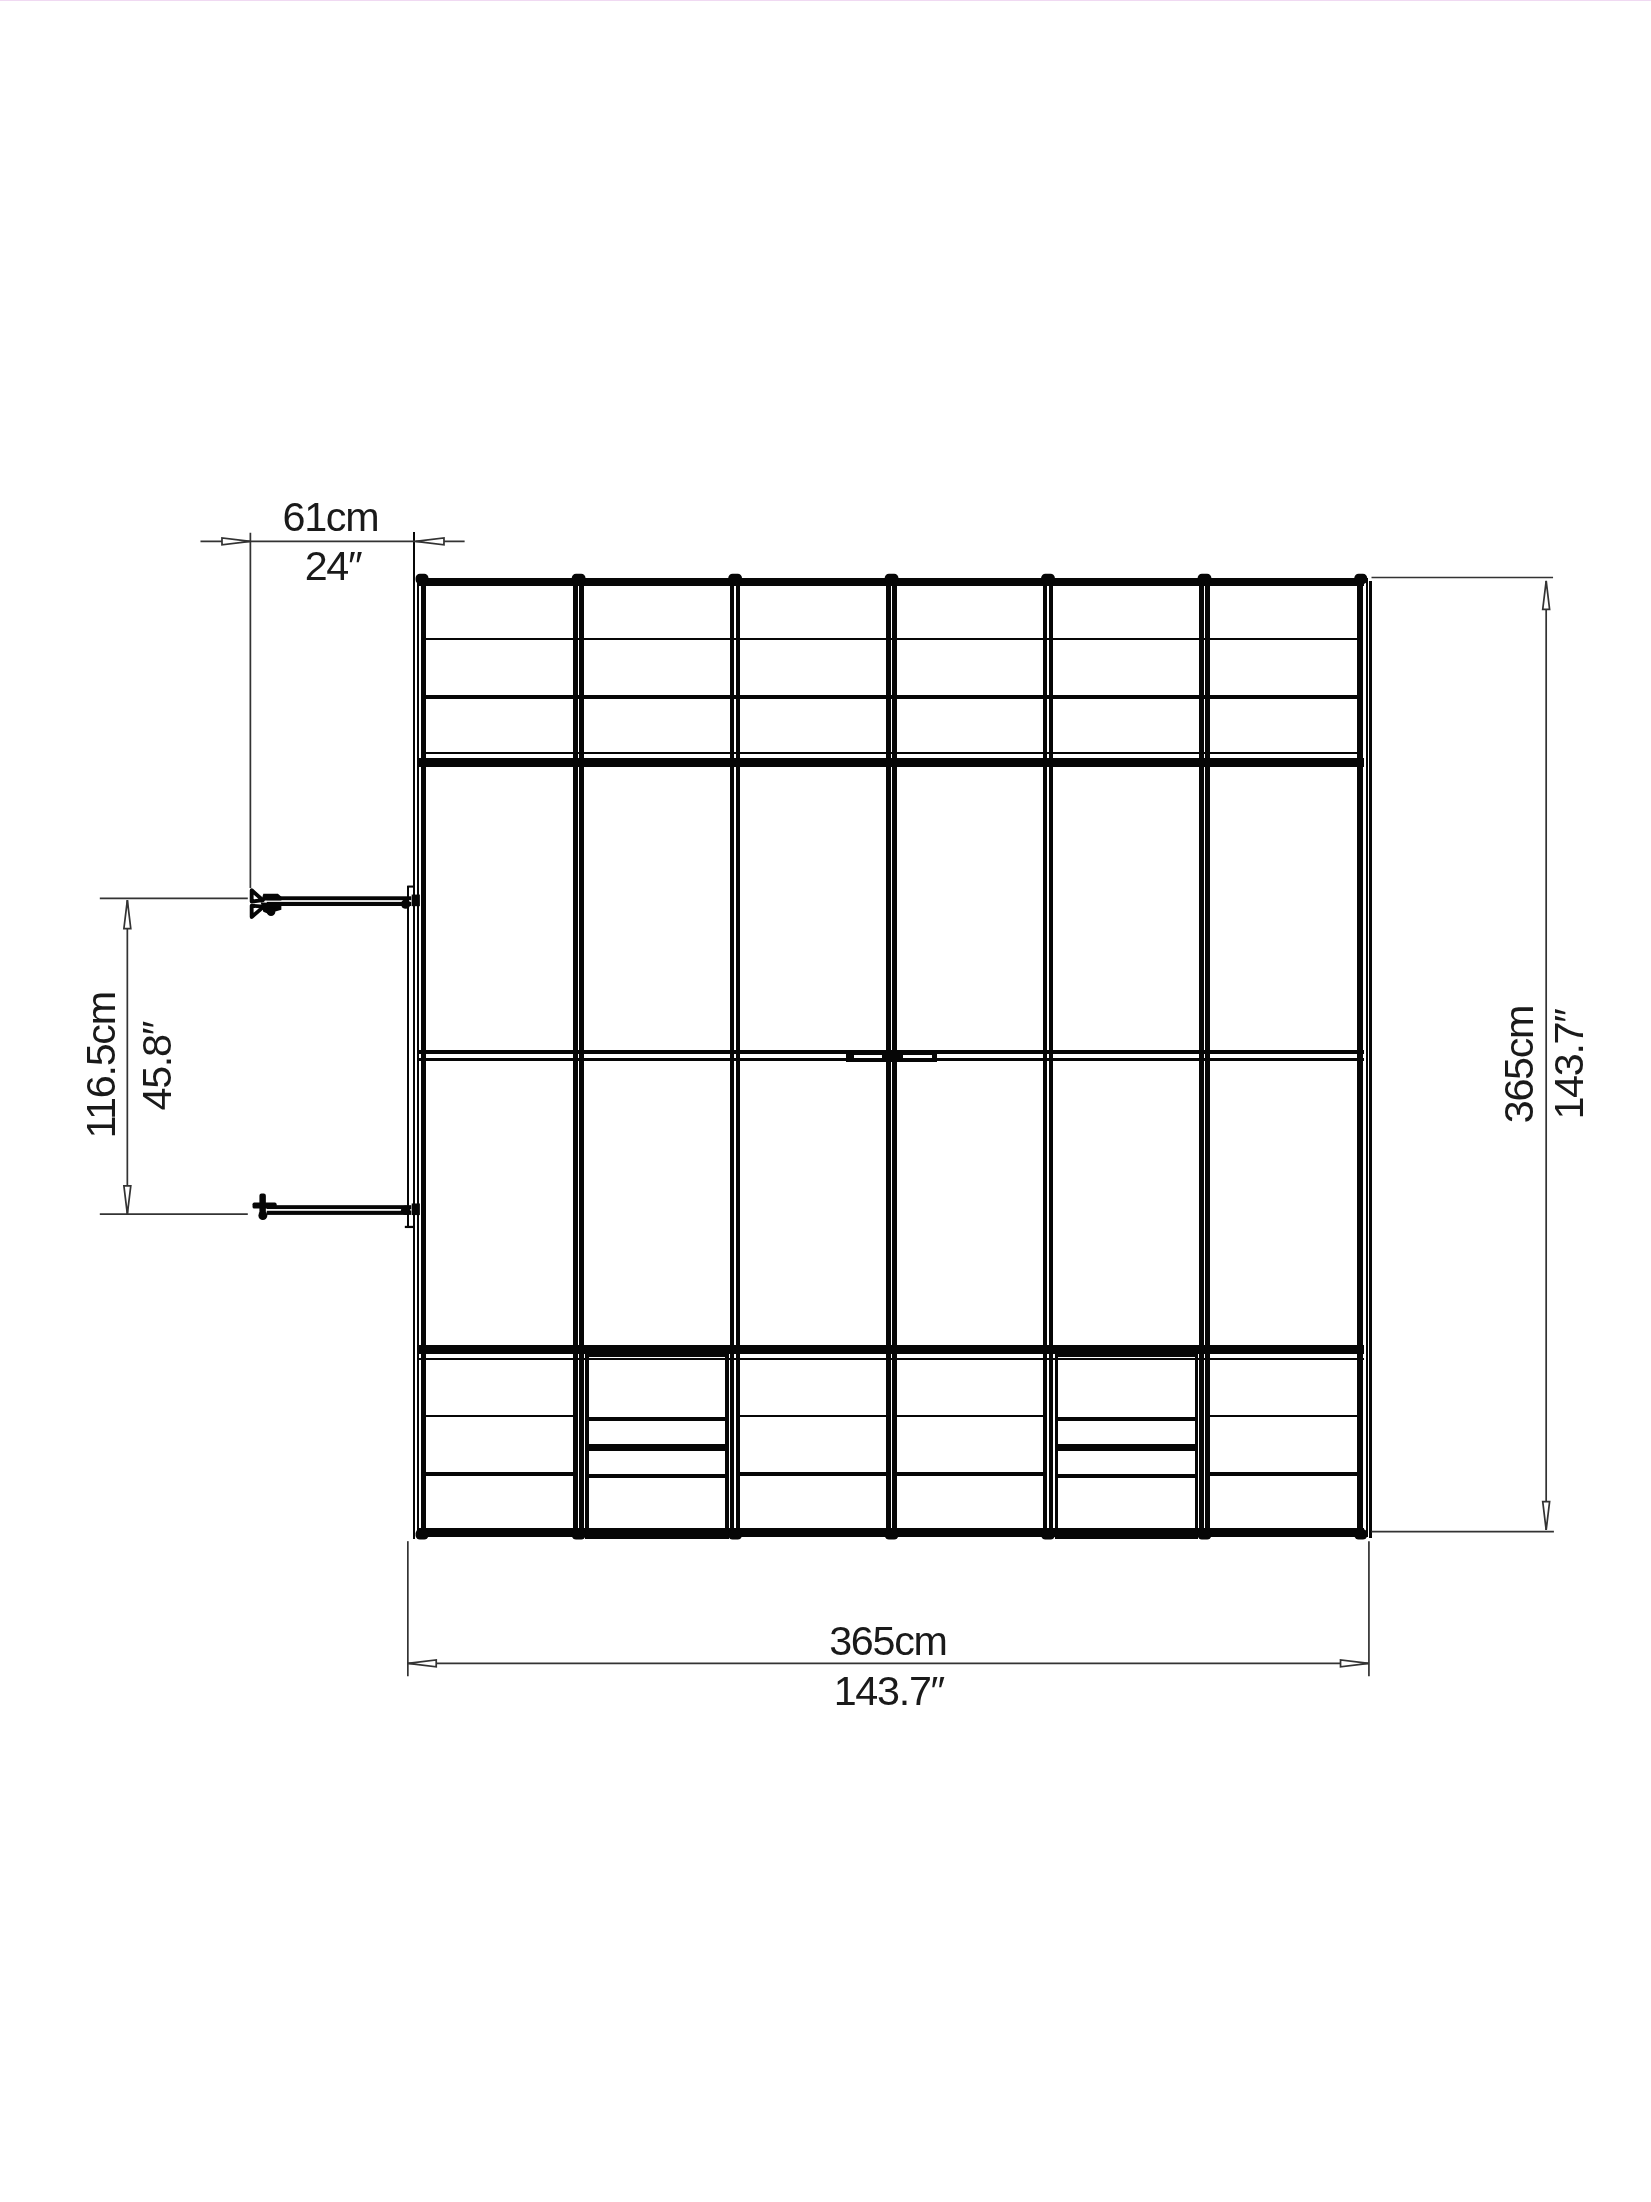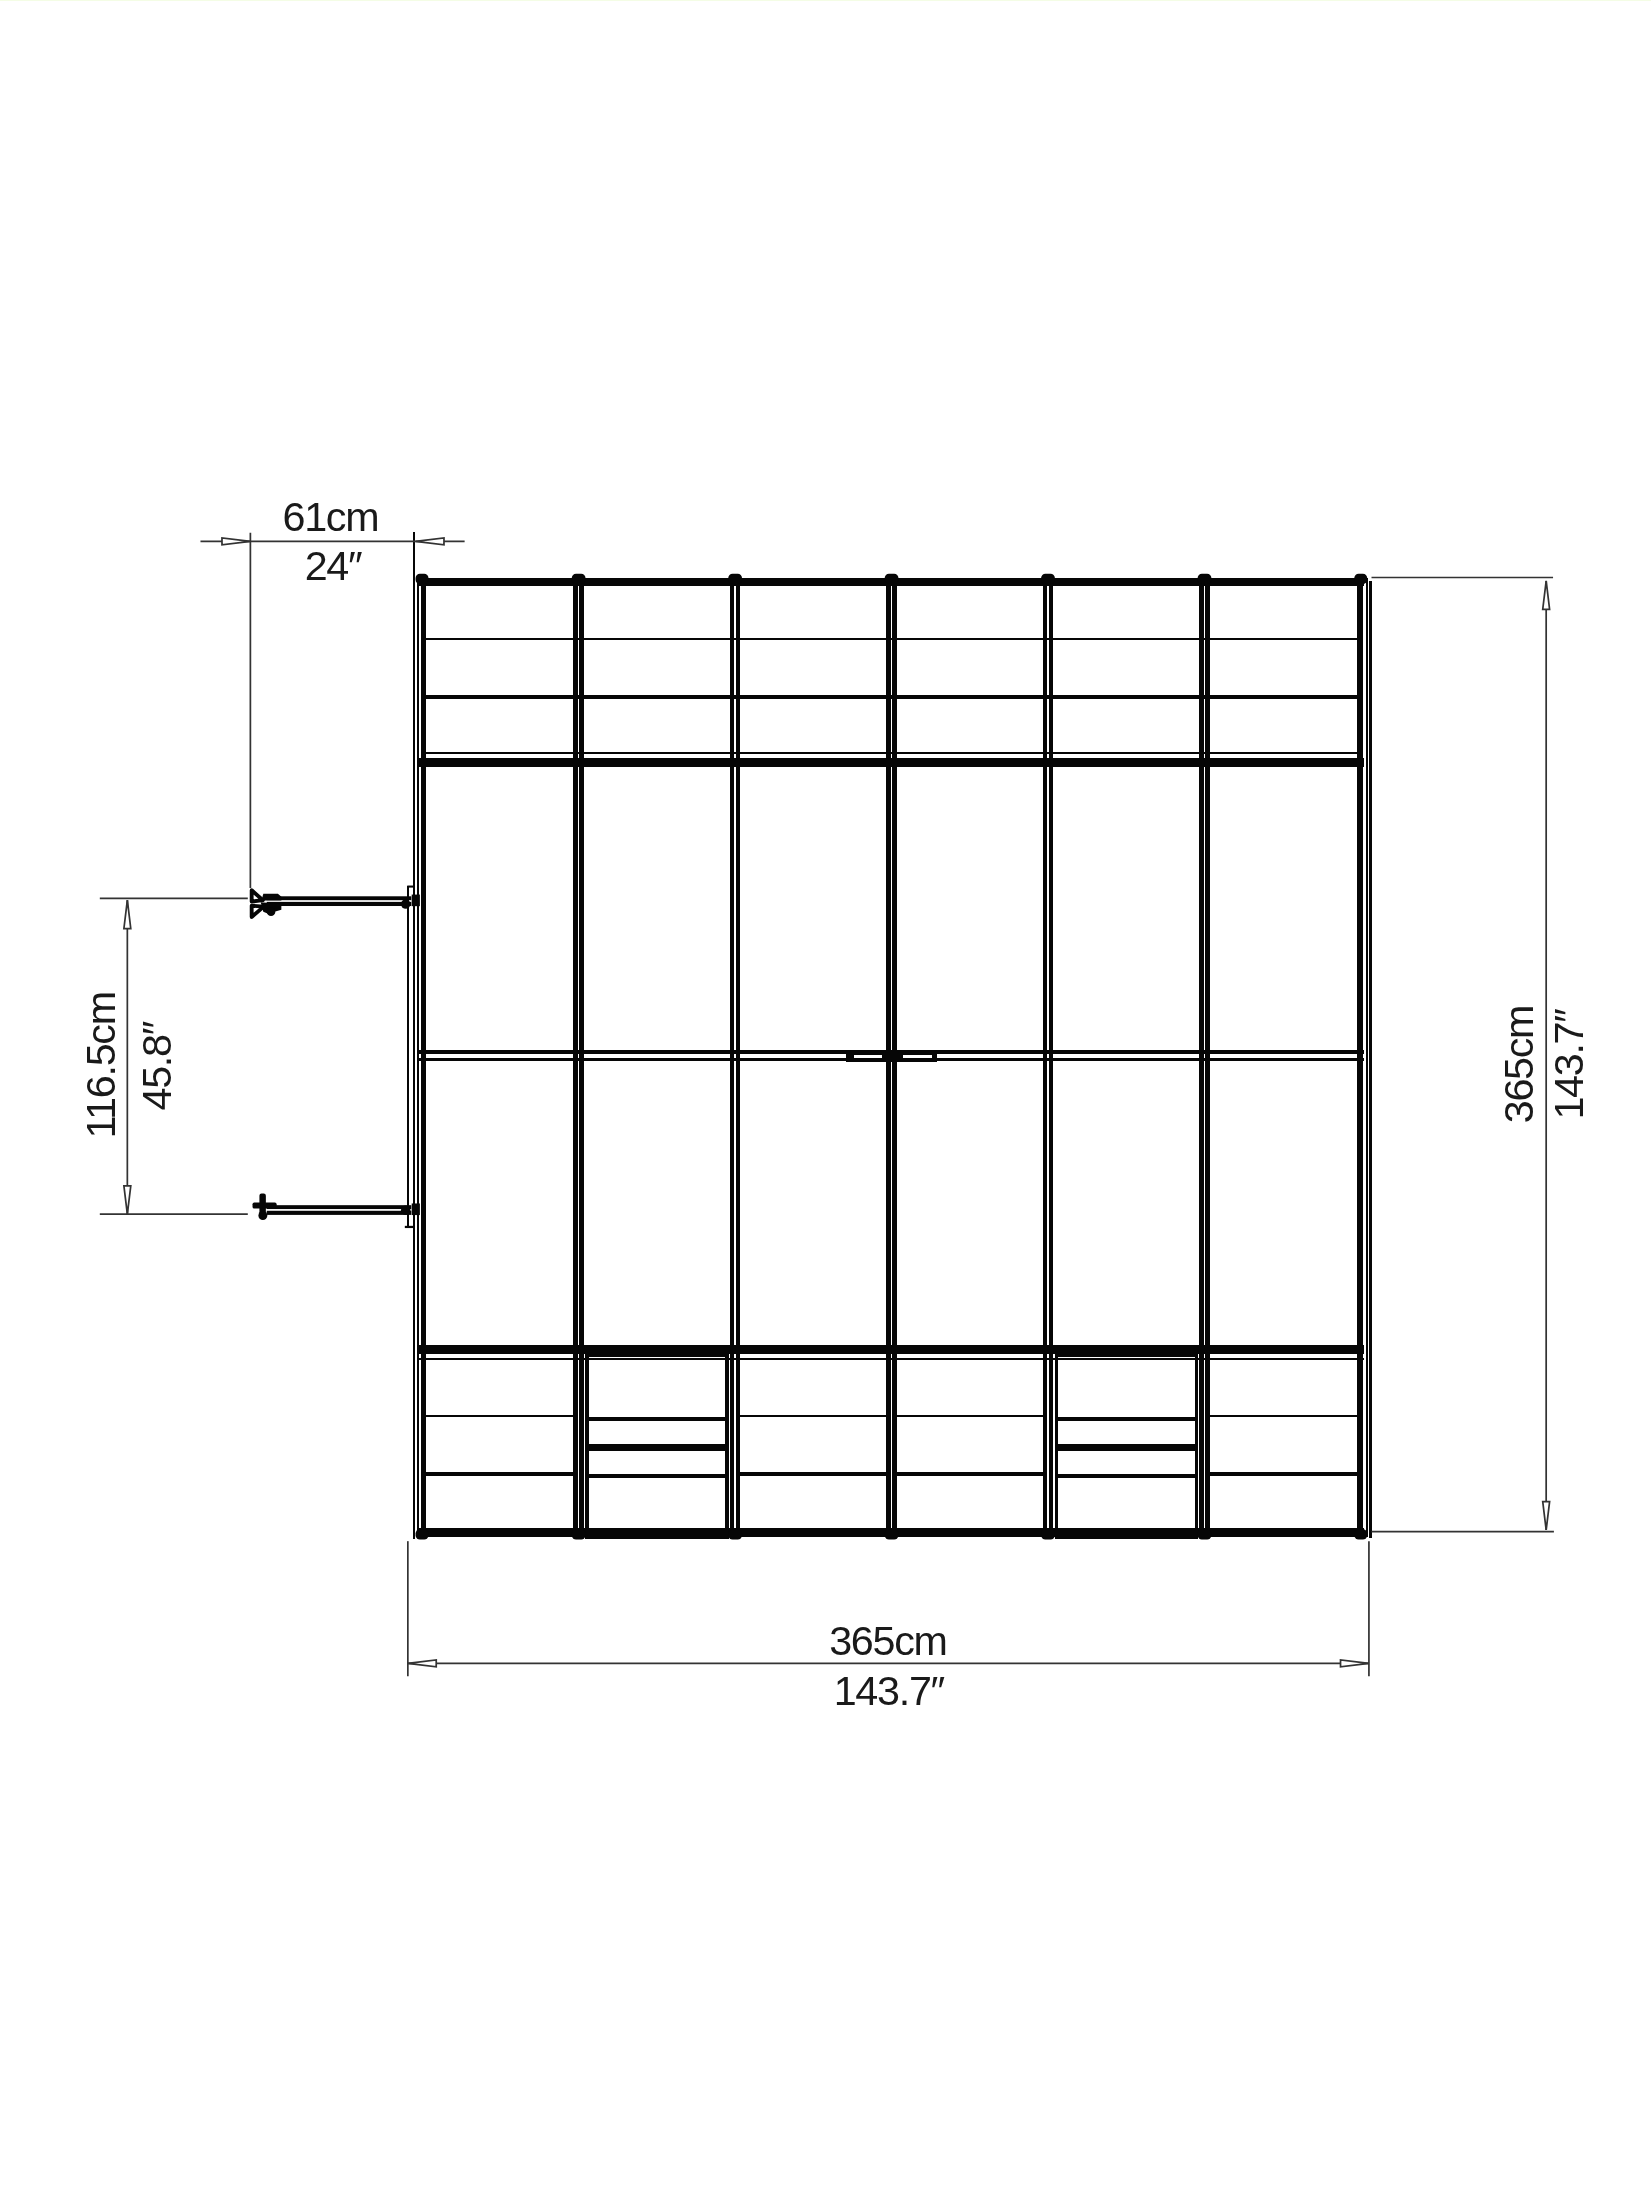--- a/index.html
+++ b/index.html
@@ -1,16 +1,16 @@
 <!DOCTYPE html>
 <html style="font-size:13.8px"><head>
 <meta charset="utf-8">
 <style>
   html,body{margin:0;padding:0;background:#ffffff;}
-  .page{width:1652px;height:2203px;position:relative;background:#bef264;overflow:hidden;}
+  .page{width:1652px;height:2203px;position:relative;background:#a21caf;overflow:hidden;}
   text{font-family:"Liberation Sans", sans-serif;fill:#1a1a1a;}
 </style>
 </head>
 <body>
 <div class="page">
 <svg width="1652" height="2203" viewBox="0 0 1920 2560" xmlns="http://www.w3.org/2000/svg">
 
 <rect x="0" y="0" width="1920" height="2560" fill="#ffffff"></rect>
 
 <g id="structure" fill="#060606" shape-rendering="crispEdges">

